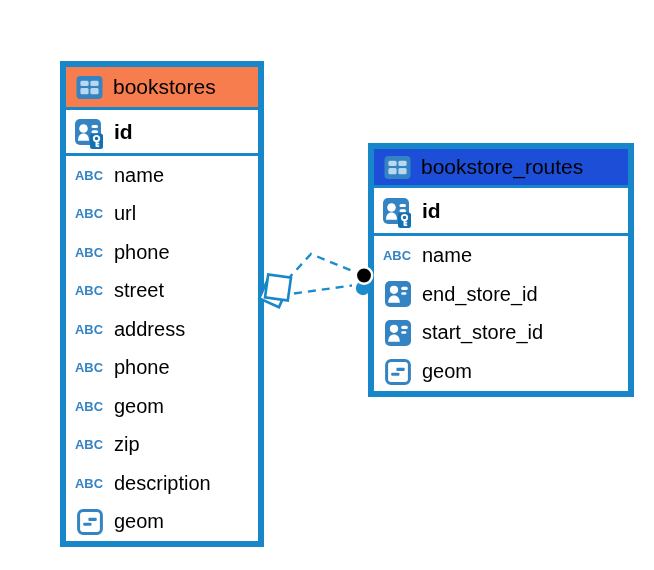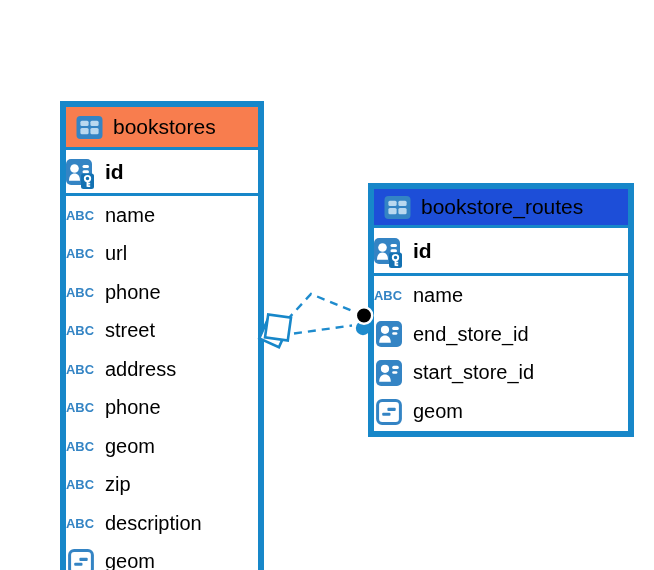--- a/index.html
+++ b/index.html
@@ -2,21 +2,21 @@
 <html><head>
 <meta charset="utf-8">
 <style>
   html,body{margin:0;padding:0;}
   body{
     width:654px;height:570px;position:relative;overflow:hidden;
     background:var(--canvas,#fff);
     font-family:"Liberation Sans",sans-serif;
     -webkit-font-smoothing:antialiased;
   }
-  .canvas{position:absolute;inset:0;margin-top:40px;}
+  .canvas{position:absolute;inset:0;}
   .table-card{
     position:absolute;
     box-sizing:border-box;
     border:6px solid var(--blue,#1787c9);
     background:#fff;
     z-index:1;
   }
   #table-0{left:60px;top:61px;width:204px;}
   #table-1{left:368px;top:143px;width:266px;}
 
@@ -24,20 +24,21 @@
     display:flex;align-items:center;gap:9px;
     padding-left:9px;
     border-bottom:3px solid var(--blue,#1787c9);
   }
   #table-0 .hdr{height:40px;}
   #table-1 .hdr{height:36px;}
   .title{font-size:21px;color:var(--text,#000);white-space:nowrap;}
 
   .row{
     display:flex;align-items:center;gap:10px;
+    padding-left:9px;
     font-size:20px;color:var(--text,#000);
   }
   #table-0 .row{height:38.5px;}
   #table-1 .row{height:38.75px;}
   .pk-row{
     font-weight:700;font-size:21px;
     border-bottom:3px solid var(--blue,#1787c9);
   }
   #table-0 .pk-row{height:43px;}
   #table-1 .pk-row{height:45px;}

